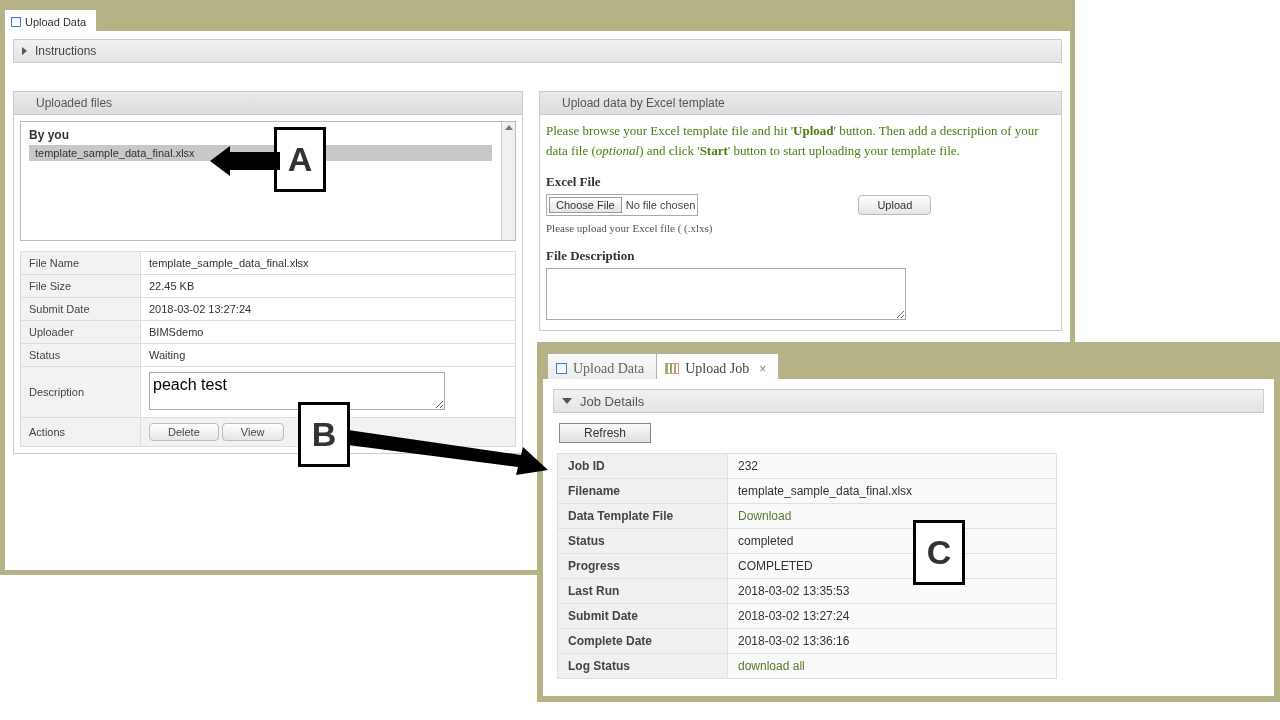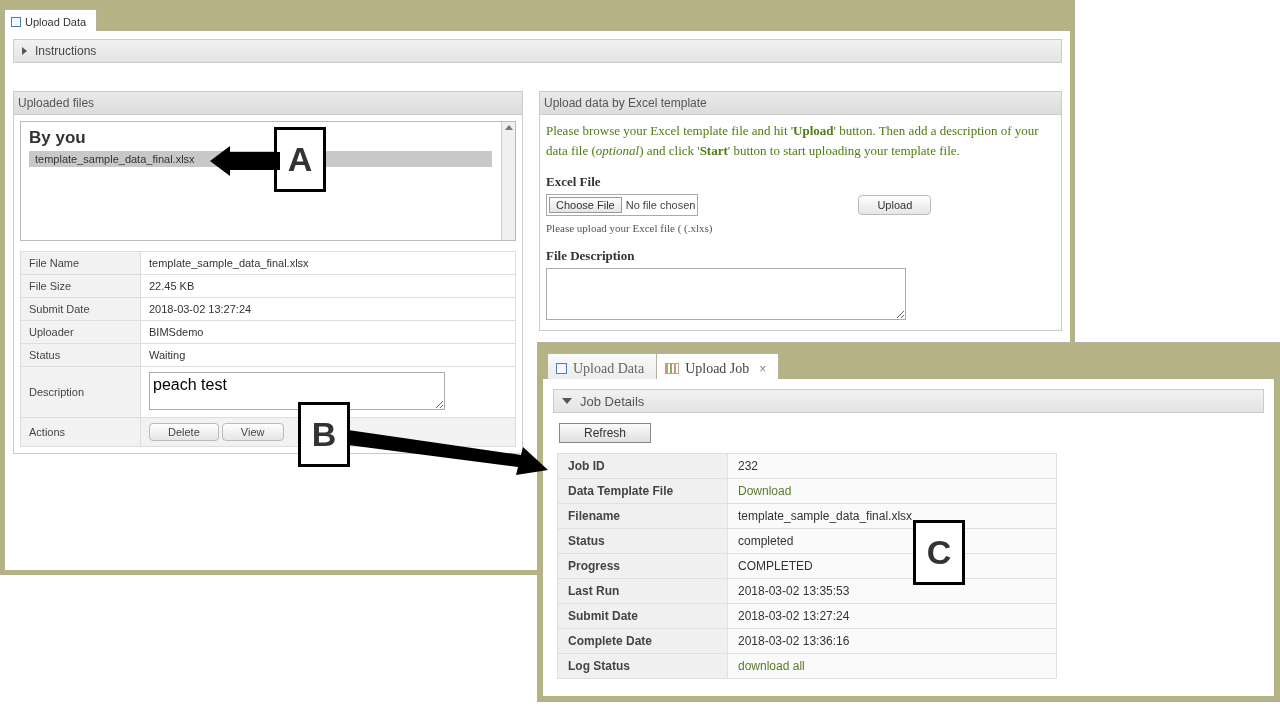--- a/index.html
+++ b/index.html
@@ -13,26 +13,26 @@
   .w1-body { position: absolute; left: 4px; top: 30px; right: 4px; bottom: 4px; background: #fff; padding: 8px; }
 
   .instructions-bar { height: 24px; border: 1px solid #ccc; background: linear-gradient(#f2f2f2, #e3e3e3); display: flex; align-items: center; padding-left: 8px; gap: 8px; font-family: Verdana, sans-serif; font-size: 12px; color: #444; }
   .instructions-bar .arrow-right { width: 0; height: 0; border-top: 4px solid transparent; border-bottom: 4px solid transparent; border-left: 5px solid #555; }
 
   .two-col { display: flex; gap: 16px; margin-top: 28px; }
   .col-left { width: 510px; }
   .col-right { flex: 1; }
 
   .panel { border: 1px solid #ccc; background: #fff; }
-  .panel-head { background: linear-gradient(#eaeaea, #dcdcdc); border-bottom: 1px solid #ccc; padding: 4px 4px; font-family: Verdana, sans-serif; font-size: 12px; color: #555; }
+  .panel-head { background: linear-gradient(#eaeaea, #dcdcdc); border-bottom: 1px solid #ccc; padding: 4px 22px; font-family: Verdana, sans-serif; font-size: 12px; color: #555; }
   .panel-body { padding: 6px; }
 
   .file-list-box { border: 1px solid #bbb; height: 120px; background: #fff; position: relative; overflow: hidden; }
   .file-list-inner { padding: 6px 8px; }
-  .by-you { font-weight: bold; font-family: Verdana, sans-serif; font-size: 17px; color: #333; margin-bottom: 3px; }
+  .by-you { font-weight: bold; font-family: Verdana, sans-serif; font-size: 12px; color: #333; margin-bottom: 3px; }
   .file-selected { background: #c8c8c8; padding: 2px 6px; font-family: Verdana, sans-serif; font-size: 11px; color: #333; width: 463px; }
   .file-scroll { position: absolute; right: 0; top: 0; bottom: 0; width: 14px; background: #f0f0f0; border-left: 1px solid #ccc; display: flex; flex-direction: column; align-items: center; padding-top: 3px;}
   .file-scroll .tri-up { width: 0; height: 0; border-left: 4px solid transparent; border-right: 4px solid transparent; border-bottom: 5px solid #777; }
 
   .meta-table { width: 100%; border-collapse: collapse; margin-top: 10px; font-family: Verdana, sans-serif; font-size: 11px; }
   .meta-table td { border: 1px solid #ddd; padding: 5px 8px; }
   .meta-table td.label { background: #f2f2f2; width: 120px; color: #444; }
   .meta-table td.value { background: #fff; }
   .desc-textarea { width: 296px; height: 38px; border: 1px solid #aaa; padding: 3px; font-family: Verdana, sans-serif; font-size: 16px; resize: both; }
 
@@ -192,26 +192,26 @@
       <span>Job Details</span>
     </div>
     <span class="refresh-btn">Refresh</span>
     <table class="details-table">
       <tbody>
           <tr>
             <td class="l"><b>Job ID</b></td>
             <td class="v">232</td>
           </tr>
       <tr>
+            <td class="l"><b>Filename</b></td>
+            <td class="v">template_sample_data_final.xlsx</td>
+          </tr>
+      <tr>
             <td class="l"><b>Data Template File</b></td>
             <td class="v"><span class="link-green">Download</span></td>
-          </tr>
-      <tr>
-            <td class="l"><b>Filename</b></td>
-            <td class="v">template_sample_data_final.xlsx</td>
           </tr>
       <tr>
             <td class="l"><b>Status</b></td>
             <td class="v">completed</td>
           </tr>
       <tr>
             <td class="l"><b>Progress</b></td>
             <td class="v">COMPLETED</td>
           </tr>
       <tr>

